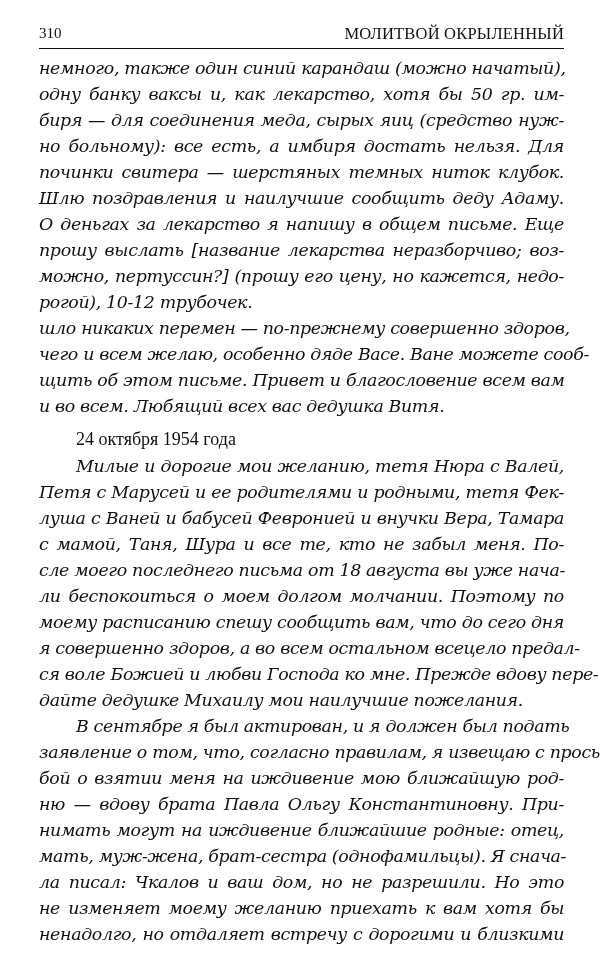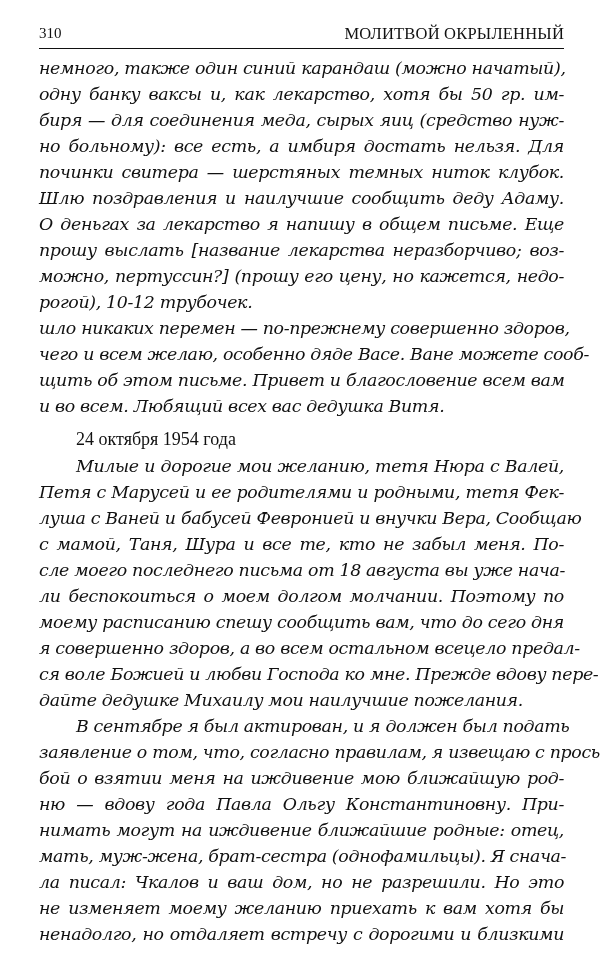--- a/index.html
+++ b/index.html
@@ -45,35 +45,35 @@
     <div class="line">чего и всем желаю, особенно дяде Васе. Ване можете сооб-</div>
     <div class="line">щить об этом письме. Привет и благословение всем вам</div>
     <div class="line last">и во всем. Любящий всех вас дедушка Витя.</div>
   </div>
 
   <div class="date">24 октября 1954 года</div>
 
   <div>
     <div class="line indent">Милые и дорогие мои желанию, тетя Нюра с Валей,</div>
     <div class="line">Петя с Марусей и ее родителями и родными, тетя Фек-</div>
-    <div class="line">луша с Ваней и бабусей Февронией и внучки Вера, Сообщаю</div>
+    <div class="line">луша с Ваней и бабусей Февронией и внучки Вера, Тамара</div>
     <div class="line">с мамой, Таня, Шура и все те, кто не забыл меня. По-</div>
     <div class="line">сле моего последнего письма от 18 августа вы уже нача-</div>
     <div class="line">ли беспокоиться о моем долгом молчании. Поэтому по</div>
     <div class="line">моему расписанию спешу сообщить вам, что до сего дня</div>
     <div class="line">я совершенно здоров, а во всем остальном всецело предал-</div>
     <div class="line">ся воле Божией и любви Господа ко мне. Прежде вдову пере-</div>
     <div class="line last">дайте дедушке Михаилу мои наилучшие пожелания.</div>
   </div>
 
   <div>
     <div class="line indent">В сентябре я был актирован, и я должен был подать</div>
     <div class="line">заявление о том, что, согласно правилам, я извещаю с прось-</div>
     <div class="line">бой о взятии меня на иждивение мою ближайшую род-</div>
-    <div class="line">ню — вдову года Павла Ольгу Константиновну. При-</div>
+    <div class="line">ню — вдову брата Павла Ольгу Константиновну. При-</div>
     <div class="line">нимать могут на иждивение ближайшие родные: отец,</div>
     <div class="line">мать, муж-жена, брат-сестра (однофамильцы). Я снача-</div>
     <div class="line">ла писал: Чкалов и ваш дом, но не разрешили. Но это</div>
     <div class="line">не изменяет моему желанию приехать к вам хотя бы</div>
     <div class="line">ненадолго, но отдаляет встречу с дорогими и близкими</div>
 
   </div>
 </div>
 
 </body></html>

